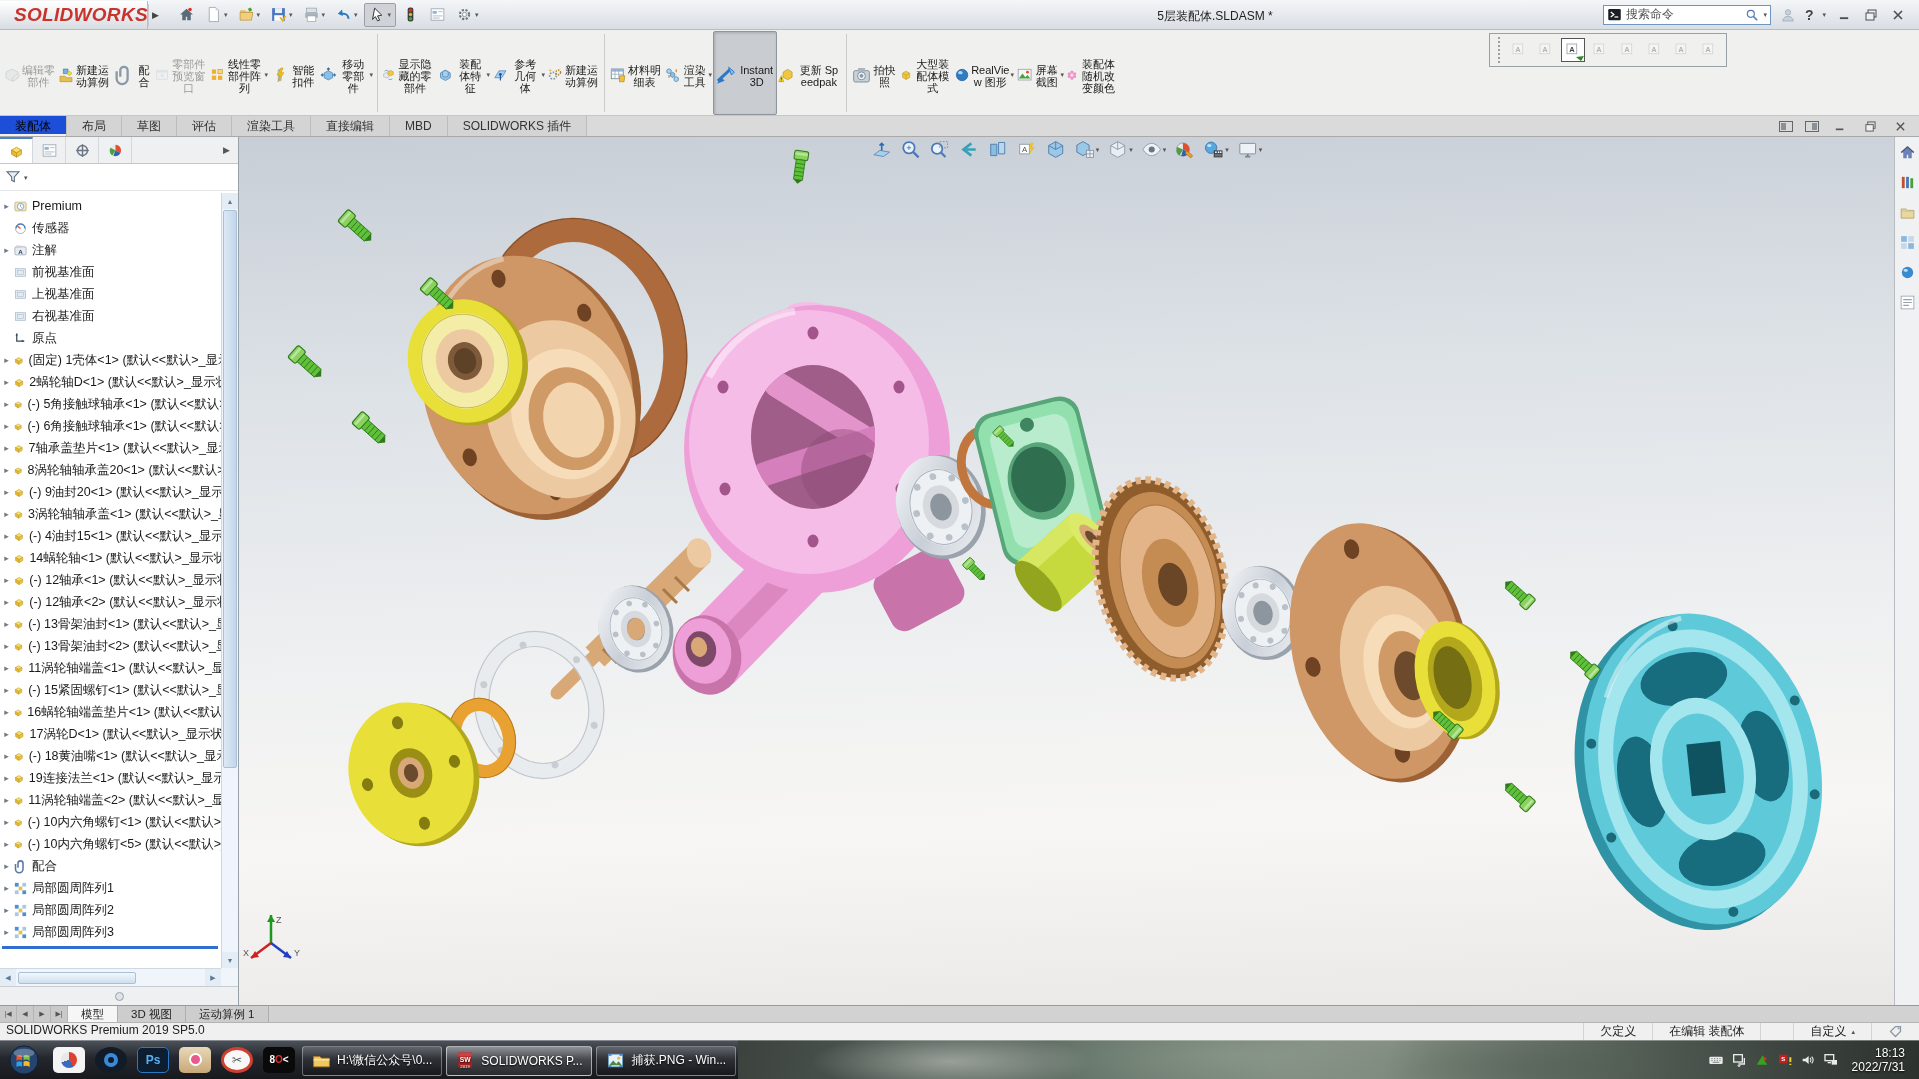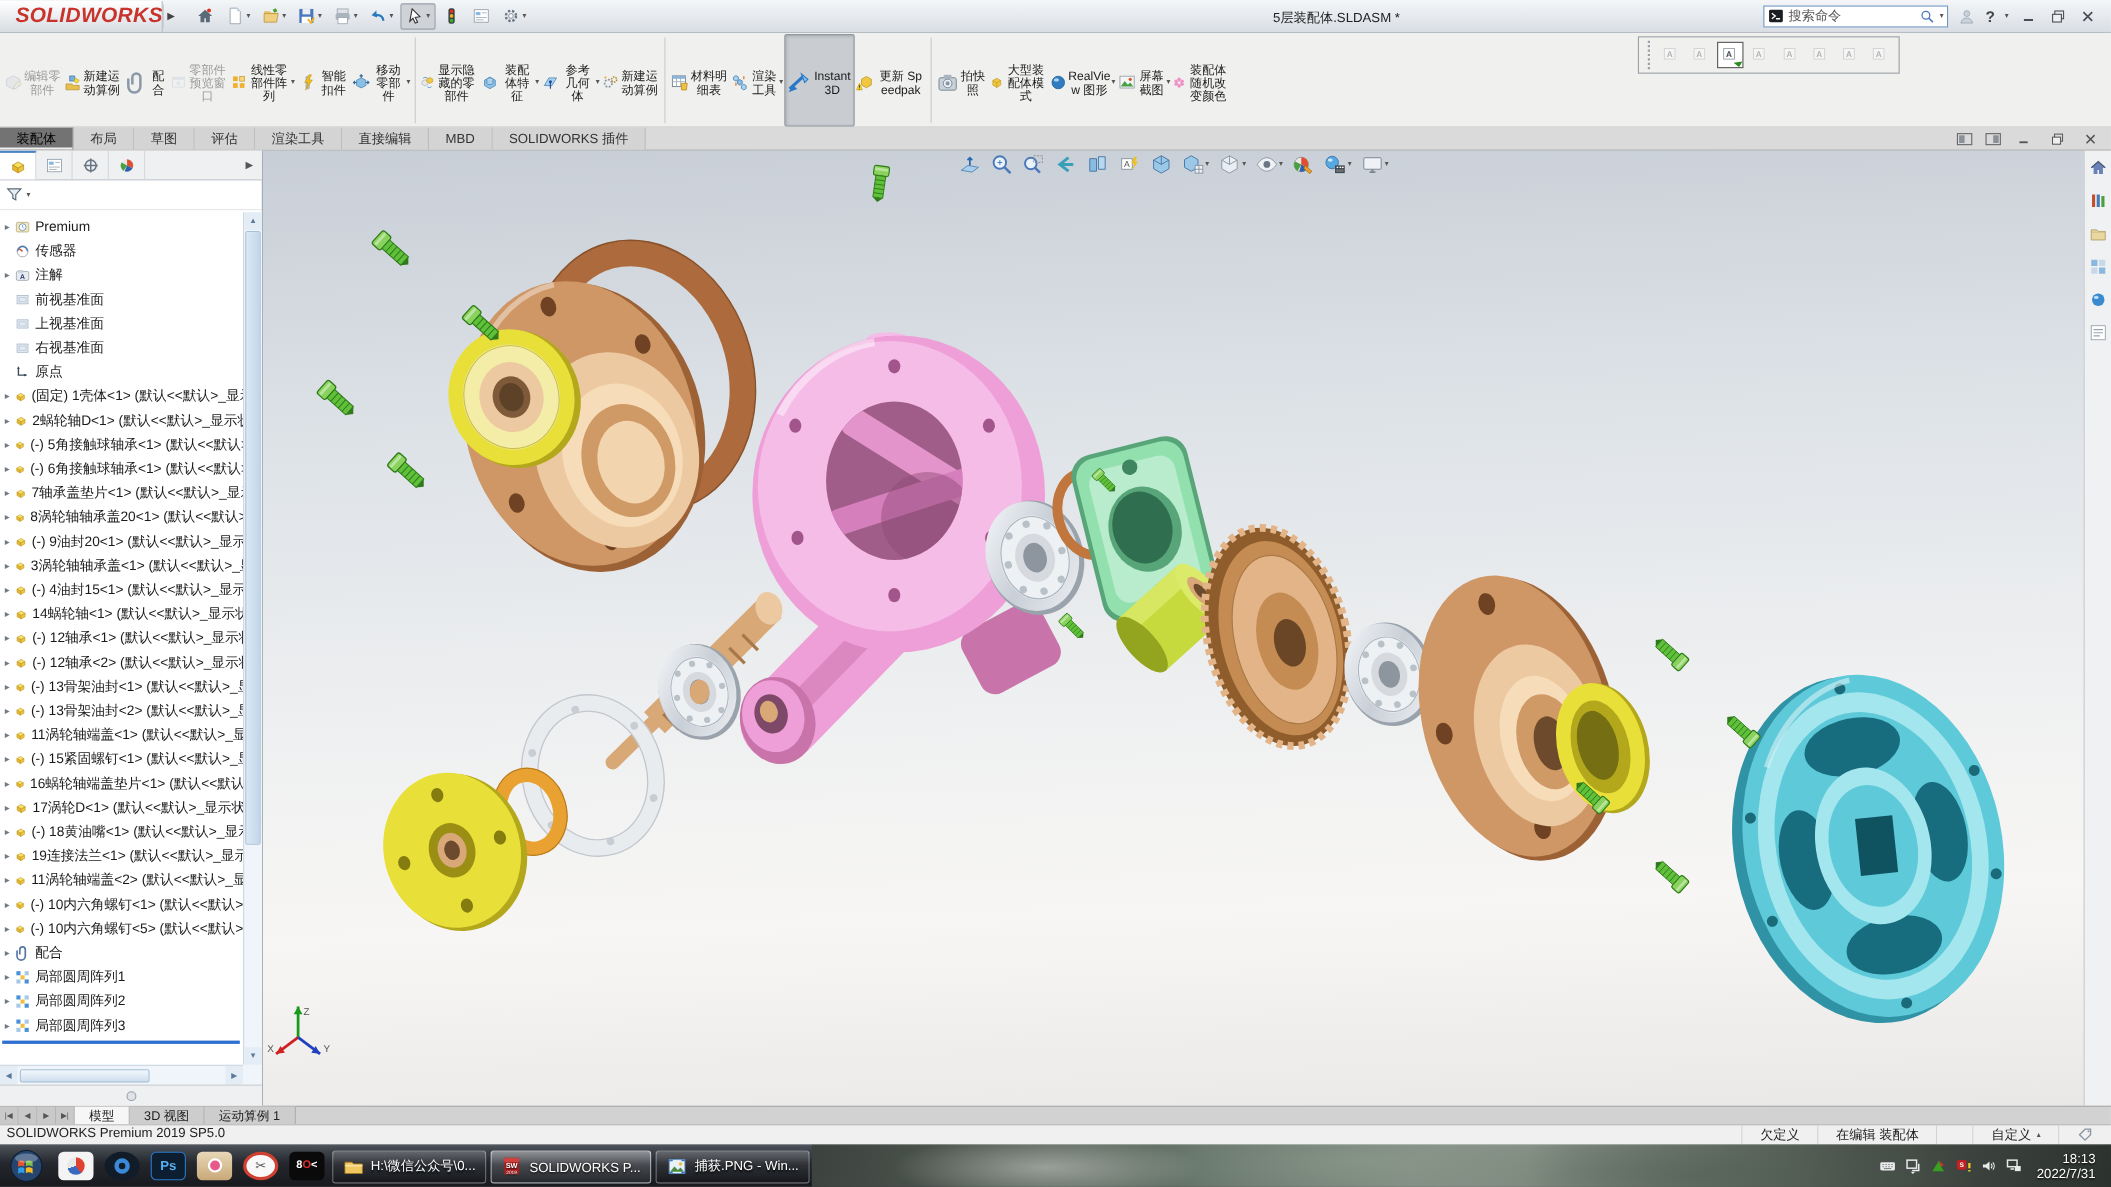--- a/index.html
+++ b/index.html
@@ -28,21 +28,21 @@
 .rbtn.act{background:#c9cdd1;border-color:#8f969e;box-shadow:inset 1px 1px 3px rgba(0,0,0,.18)}
 .rsep{width:1px;background:#cbcbcb;margin:3px 3px}
 .floatbar{position:absolute;top:3px;right:192px;width:238px;height:34px;border:1px solid #9aa0a6;background:#f0f0ef;display:flex;align-items:center;gap:4px;padding:0 5px 0 8px}
 .floatbar .grip{width:3px;height:26px;border-left:2px dotted #9aa0a6;margin-right:2px}
 .fico{width:24px;height:24px;display:flex;align-items:center;justify-content:center;border:1px solid transparent;position:relative}
 .fico.dis{opacity:.35}
 .fico.en{border-color:#555;background:#fff}
 
 .tabstrip{height:21px;background:#dadada;border-bottom:1px solid #a9a9a9;display:flex;align-items:stretch;font-size:12px;position:relative}
 .ctab{padding:0 15px;display:flex;align-items:center;background:#d4d4d4;border-right:1px solid #bdbdbd;color:#333}
-.ctab.on{background:#737373;color:#000;box-shadow:inset 0 -2px 0 #f0f0ef}
+.ctab.on{background:#1d4ed8;color:#000;box-shadow:inset 0 -2px 0 #f0f0ef}
 .ts-right{margin-left:auto;display:flex;align-items:center;gap:12px;padding-right:10px}
 .pane-ic{width:14px;height:11px;border:1px solid #666;display:inline-block;position:relative}
 .pane-ic i{position:absolute;top:1px;bottom:1px;width:5px;background:#8a9098}
 
 .main{height:868px;display:flex;position:relative}
 .lpanel{width:239px;background:#fff;border-right:1px solid #98a0a8;position:relative;font-size:12.5px;flex:none}
 .ptabs{height:27px;display:flex;align-items:stretch;background:#eef0f2;border-bottom:1px solid #c2c8ce}
 .ptab{width:33px;display:flex;align-items:center;justify-content:center;border-right:1px solid #d4d8dc}
 .ptab.on{background:#fff;border-top:2px solid #4a84c4}
 .ptab-exp{margin-left:auto;display:flex;align-items:center;padding:0 8px;color:#555;font-size:9px}

